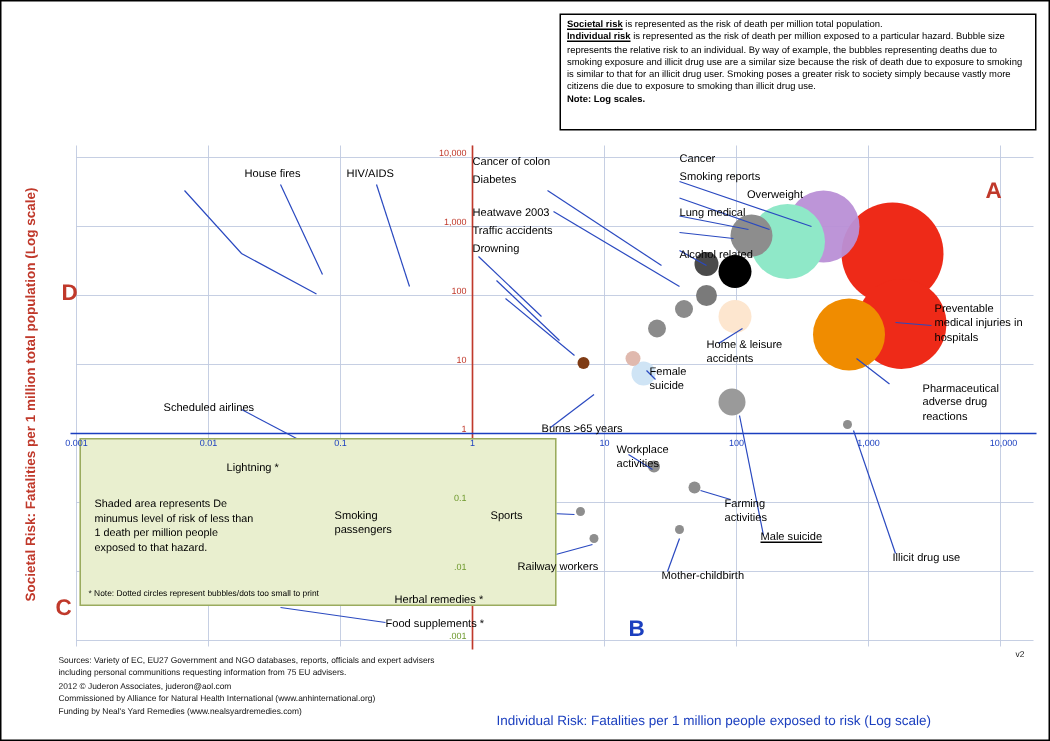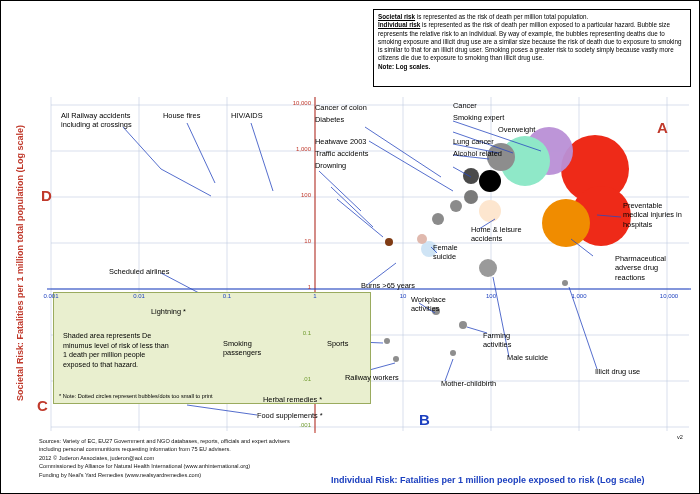--- a/index.html
+++ b/index.html
@@ -2,21 +2,21 @@
 <html><head>
 <meta charset="utf-8">
 <style>
   html,body{margin:0;padding:0;}
   body{width:700px;height:494px;background:#ffffff;font-family:"Liberation Sans",sans-serif;overflow:hidden;}
   #root{position:relative;width:700px;height:494px;box-sizing:border-box;border:1px solid #000;background:#fff;}
   .abs{position:absolute;}
   .title{font-size:21px;font-weight:bold;color:#000;line-height:1.15;letter-spacing:-0.3px;}
   .noteBox{border:1px solid #000;box-sizing:border-box;padding:3px 4px;font-size:6.3px;line-height:1.32;color:#000;}
   .axisLabelY{font-size:9px;font-weight:bold;color:#c0392b;transform:rotate(-90deg);transform-origin:0 0;white-space:nowrap;}
-  .axisLabelX{font-size:9px;font-weight:bold;color:#1b3fbf;white-space:nowrap;}
+  .axisLabelX{font-size:9px;font-weight:normal;color:#1b3fbf;white-space:nowrap;}
   .lbl{font-size:7.4px;color:#000;line-height:1.25;white-space:nowrap;}
   .lblb{font-size:7.4px;color:#000;line-height:1.25;}
   .tickY{font-size:6px;color:#c0392b;text-align:right;white-space:nowrap;}
   .tickX{font-size:6px;color:#1b3fbf;text-align:center;white-space:nowrap;}
   .bigletter{font-size:15px;font-weight:bold;color:#c0392b;}
   .bigletterB{font-size:15px;font-weight:bold;color:#1b3fbf;}
   .grid line{stroke:#bfc9e0;stroke-width:0.6;}
   .foot{font-size:5.6px;color:#111;line-height:1.5;}
   .shaded{background:#e9efcf;border:1px solid #9aab5e;}
   .shadedtext{font-size:7.2px;line-height:1.35;color:#000;}
@@ -147,42 +147,41 @@
   <div class="abs tickX" style="left:384px;top:292px;width:36px;">10</div>
   <div class="abs tickX" style="left:472px;top:292px;width:36px;">100</div>
   <div class="abs tickX" style="left:558px;top:292px;width:40px;">1,000</div>
   <div class="abs tickX" style="left:646px;top:292px;width:44px;">10,000</div>
 
   <div class="abs bigletter" style="left:656px;top:118px;">A</div>
   <div class="abs bigletterB" style="left:418px;top:410px;">B</div>
   <div class="abs bigletter" style="left:36px;top:396px;">C</div>
   <div class="abs bigletter" style="left:40px;top:186px;">D</div>
 
-  <div class="abs lblb" style="left:60px;top:110px;width:92px;">All Railway accidents including at crossings</div>
   <div class="abs lbl" style="left:162px;top:110px;">House fires</div>
   <div class="abs lbl" style="left:230px;top:110px;">HIV/AIDS</div>
 
   <div class="abs lbl" style="left:314px;top:102px;">Cancer of colon</div>
   <div class="abs lbl" style="left:314px;top:114px;">Diabetes</div>
   <div class="abs lbl" style="left:314px;top:136px;">Heatwave 2003</div>
   <div class="abs lbl" style="left:314px;top:148px;">Traffic accidents</div>
   <div class="abs lbl" style="left:314px;top:160px;">Drowning</div>
 
   <div class="abs lbl" style="left:452px;top:100px;">Cancer</div>
-  <div class="abs lbl" style="left:452px;top:112px;">Smoking expert</div>
+  <div class="abs lbl" style="left:452px;top:112px;">Smoking reports</div>
   <div class="abs lbl" style="left:452px;top:124px;padding-left:45px;">Overweight</div>
-  <div class="abs lbl" style="left:452px;top:136px;">Lung cancer</div>
-  <div class="abs lbl" style="left:452px;top:148px;">Alcohol related</div>
+  <div class="abs lbl" style="left:452px;top:136px;">Lung medical</div>
+  <div class="abs lbl" style="left:452px;top:164px;">Alcohol related</div>
 
   <div class="abs lblb" style="left:622px;top:200px;width:62px;">Preventable medical injuries in hospitals</div>
   <div class="abs lblb" style="left:614px;top:253px;width:72px;">Pharmaceutical adverse drug reactions</div>
 
   <div class="abs lblb" style="left:470px;top:224px;width:52px;">Home &amp; leisure accidents</div>
   <div class="abs lblb" style="left:432px;top:242px;width:40px;">Female suicide</div>
-  <div class="abs lbl" style="left:506px;top:352px;">Male suicide</div>
+  <div class="abs lbl" style="left:506px;top:352px;text-decoration:underline;">Male suicide</div>
   <div class="abs lblb" style="left:410px;top:294px;width:48px;">Workplace activities</div>
   <div class="abs lblb" style="left:482px;top:330px;width:46px;">Farming activities</div>
   <div class="abs lbl" style="left:440px;top:378px;">Mother-childbirth</div>
   <div class="abs lbl" style="left:360px;top:280px;">Burns &gt;65 years</div>
   <div class="abs lbl" style="left:326px;top:338px;">Sports</div>
   <div class="abs lbl" style="left:344px;top:372px;">Railway workers</div>
   <div class="abs lbl" style="left:594px;top:366px;">Illicit drug use</div>
   <div class="abs lbl" style="left:108px;top:266px;">Scheduled airlines</div>
   <div class="abs lbl" style="left:150px;top:306px;">Lightning *</div>
   <div class="abs lblb" style="left:222px;top:338px;width:46px;">Smoking passengers</div>

